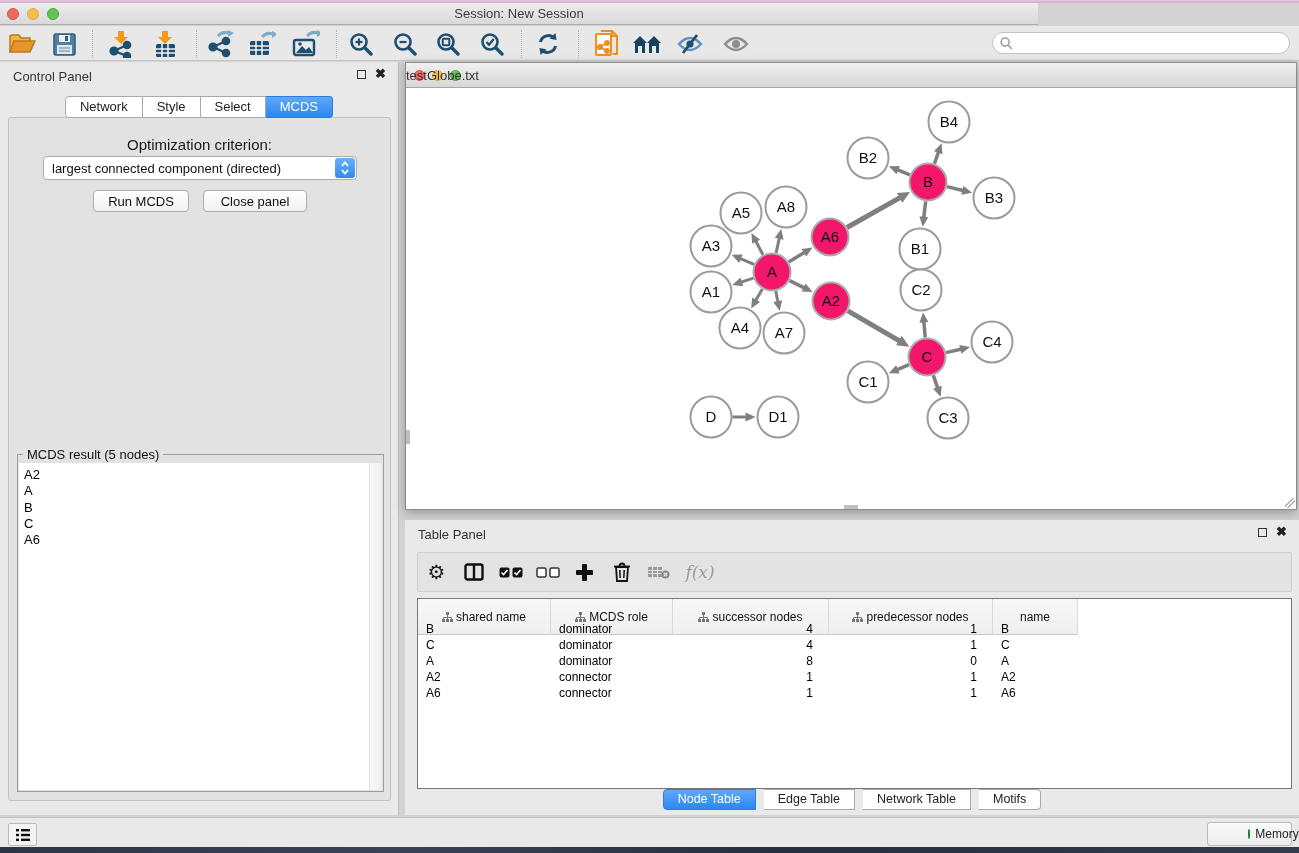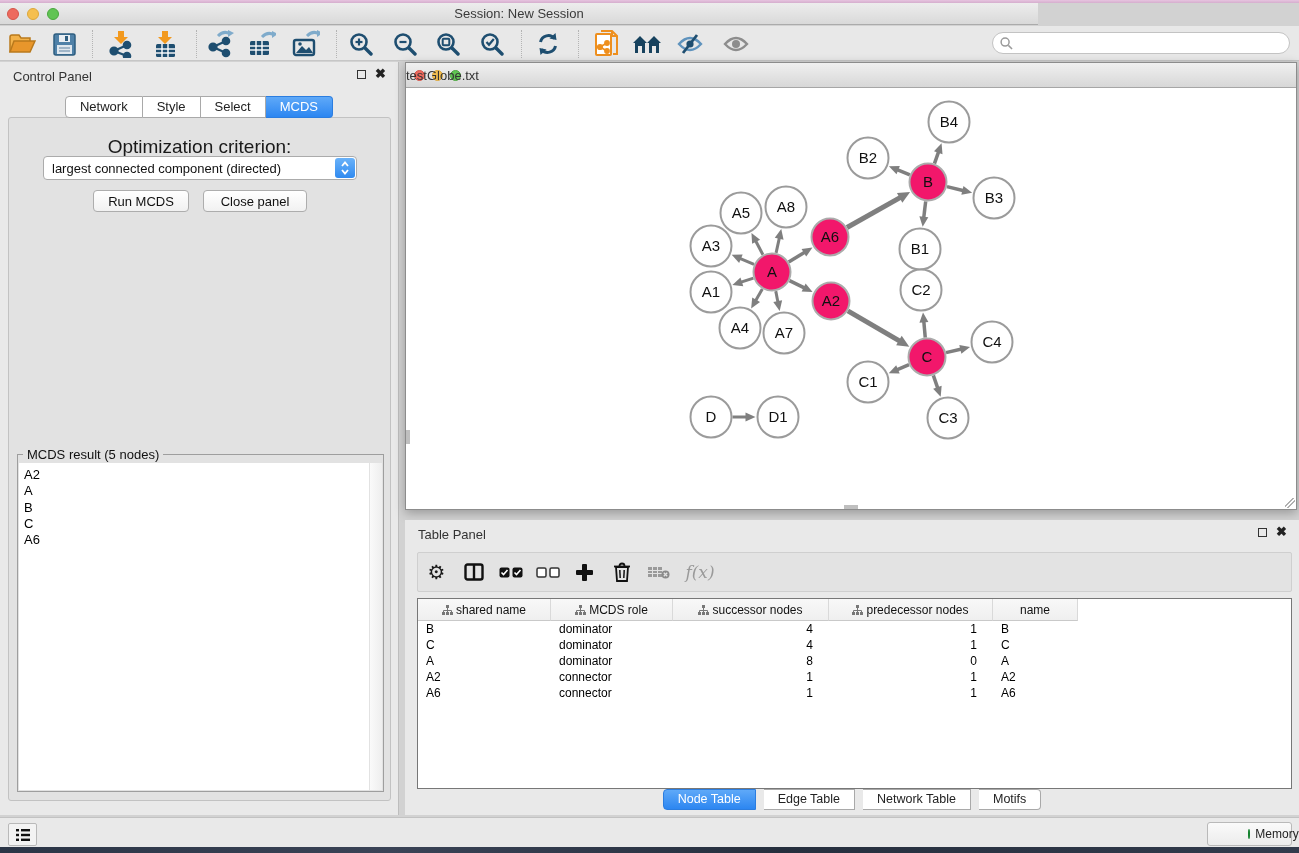--- a/index.html
+++ b/index.html
@@ -38,21 +38,21 @@
   .tabrow { position:absolute; left:0; width:100%; display:flex; justify-content:center; z-index:3; }
   .tab { height:22px; line-height:20px; padding:0 14px; font-size:13px; color:#222; background:#fff;
     border:1px solid #a9a9a9; border-left:none; }
   .tab:first-child { border-left:1px solid #a9a9a9; border-radius:4px 0 0 4px; }
   .tab:last-child { border-radius:0 4px 4px 0; }
   .tab.active { background:linear-gradient(#5fa9f8,#2c86f1); color:#fff; border-color:#2b7de0; }
 
   #cp-tabs { top:34px; }
   #cp-body { position:absolute; left:8px; top:55px; width:383px; height:684px; background:#e2e2e2;
     border:1px solid #c2c2c2; border-radius:3px; }
-  #opt-label { position:absolute; left:0; top:18px; width:100%; text-align:center; font-size:19px; color:#1a1a1a; }
+  #opt-label { position:absolute; left:0; top:18px; width:100%; text-align:center; font-size:15px; color:#1a1a1a; }
   #criterion-select { position:absolute; left:34px; top:38px; width:314px; height:24px; background:#fff;
     border:1px solid #ababab; border-radius:4px; font-size:13px; color:#111; display:flex; align-items:center;
     padding-left:8px; }
   #criterion-spinner { position:absolute; right:1px; top:1px; width:20px; height:20px; border-radius:3px;
     background:linear-gradient(#6ab2f9,#2f8af0); display:flex; flex-direction:column; align-items:center; justify-content:center; }
   .btn { position:absolute; height:22px; background:linear-gradient(#ffffff,#f1f1f1); border:1px solid #adadad;
     border-radius:4px; font-size:13px; color:#111; display:flex; align-items:center; justify-content:center; }
   #run-btn { left:84px; top:72px; width:96px; }
   #closepanel-btn { left:194px; top:72px; width:104px; }
 
@@ -80,21 +80,21 @@
 
   
   #table-panel { left:405px; top:520px; width:894px; height:295px; background:#e9e9e9; }
   #tp-toolbar { position:absolute; left:12px; top:32px; width:875px; height:40px; background:#e3e3e3;
     border:1px solid #cfcfcf; border-radius:2px; display:flex; align-items:center; gap:0; }
   .tpbtn { width:37px; height:34px; display:flex; align-items:center; justify-content:center; }
   .fx-label { font-family:"DejaVu Serif", serif; font-style:italic; font-size:17px; color:#9a9a9a; }
 
   #node-table { position:absolute; left:12px; top:78px; width:875px; height:191px; background:#fff; border:1px solid #777; overflow:hidden; }
   #nt-header { display:flex; height:22px; }
-  .th { height:22px; background:linear-gradient(#f8f8f8,#efefef); border-right:1px solid #d9d9d9; border-bottom:1px solid #c9c9c9;
+  .th { height:36px; background:linear-gradient(#f8f8f8,#efefef); border-right:1px solid #d9d9d9; border-bottom:1px solid #c9c9c9;
     display:flex; align-items:center; justify-content:center; gap:3px; font-size:12px; color:#111; }
   .tr { display:flex; height:16px; }
   .td { font-size:12px; color:#000; line-height:16px; white-space:nowrap; overflow:hidden; }
 
   #tp-tabs { top:269px; }
   #tp-tabs .tab { height:21px; line-height:19px; font-size:12.5px; }
 
   
   #status-bar { left:0; top:817px; width:1299px; height:30px; background:#e9e9e9; border-top:1px solid #c2c2c2; }
   #statuslist-btn { position:absolute; left:8px; top:5px; width:29px; height:23px; background:#f3f3f3;

